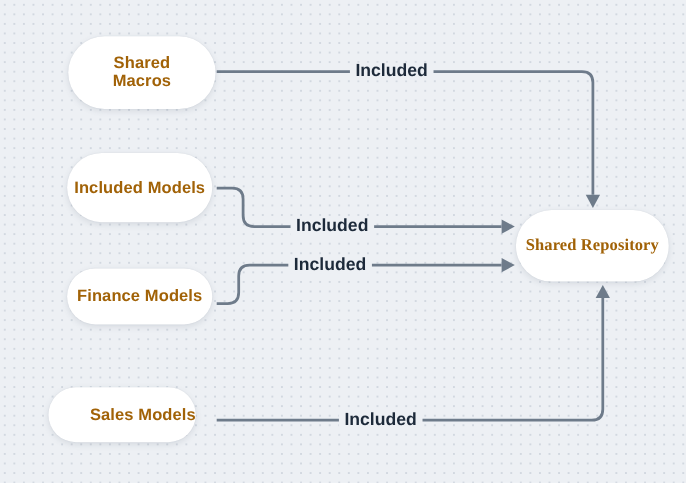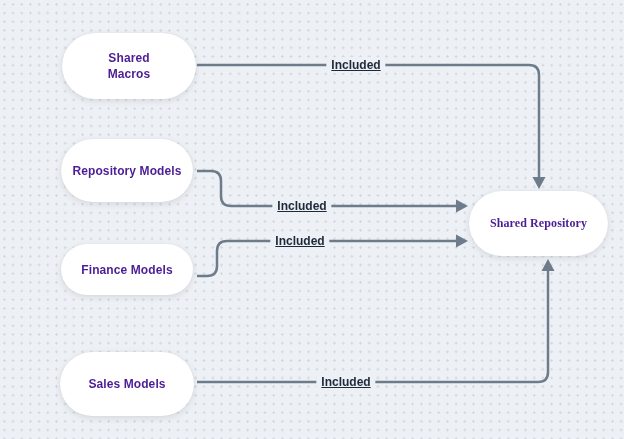--- a/index.html
+++ b/index.html
@@ -29,42 +29,41 @@
   }
   .node {
     position: absolute;
     background: #ffffff;
     border-radius: 40px;
     box-shadow: 0 2px 6px rgba(72,88,109,0.14), 0 0 1px rgba(72,88,109,0.15);
     display: flex;
     align-items: center;
     justify-content: center;
     text-align: center;
-    color: #4c1d95;
-    font-size: 12px;
+    color: #a16207;
+    font-size: 15px;
     font-weight: 600;
     letter-spacing: 0.1px;
   }
   .node .multiline span { display: block; line-height: 16px; }
   .node-shared-models { left: 62px;  top: 33px;  width: 134px; height: 66px; }
   .node-marketing     { left: 61px;  top: 139px; width: 132px; height: 63px; }
   .node-finance       { left: 61px;  top: 244px; width: 132px; height: 51px; }
-  .node-sales         { left: 60px;  top: 352px; width: 134px; height: 64px; }
+  .node-sales         { left: 44px;  top: 352px; width: 134px; height: 50px; justify-content: flex-end; }
   .node-repository    { left: 469px; top: 191px; width: 139px; height: 65px; font-family: Liberation Serif, serif; }
   .edge-label {
     position: absolute;
     transform: translate(-50%, -50%);
     background: #edf0f4;
     padding: 1px 5px;
     color: #1d2a3a;
-    font-size: 12px;
+    font-size: 16px;
     font-weight: 600;
     line-height: 14px;
     white-space: nowrap;
-    text-decoration: underline;
   }
   .edge-label-1 { left: 356px; top: 65px;  }
   .edge-label-2 { left: 302px; top: 206px; }
   .edge-label-3 { left: 300px; top: 241px; }
   .edge-label-4 { left: 346px; top: 382px; }
 </style>
 </head>
 <body>
 
 <div class="canvas">
@@ -89,21 +88,21 @@
   </svg>
 
   <div class="node node-shared-models">
     <div class="multiline">
       <span>Shared</span>
       <span>Macros</span>
     </div>
   </div>
 
   <div class="node node-marketing">
-    <span>Repository Models</span>
+    <span>Included Models</span>
   </div>
 
   <div class="node node-finance">
     <span>Finance Models</span>
   </div>
 
   <div class="node node-sales">
     <span>Sales Models</span>
   </div>
 

